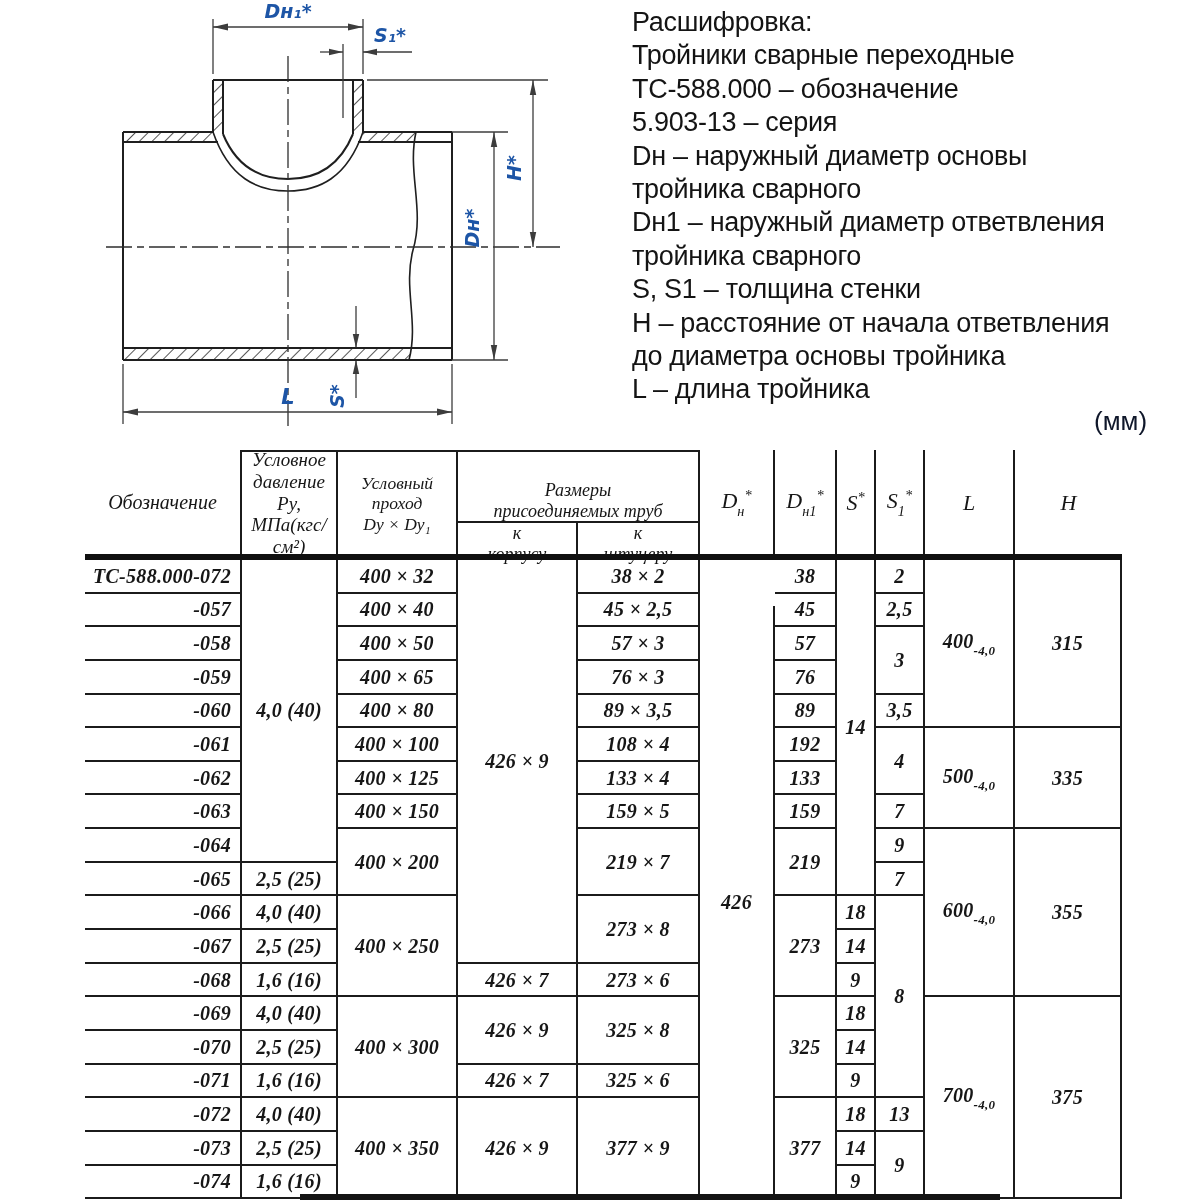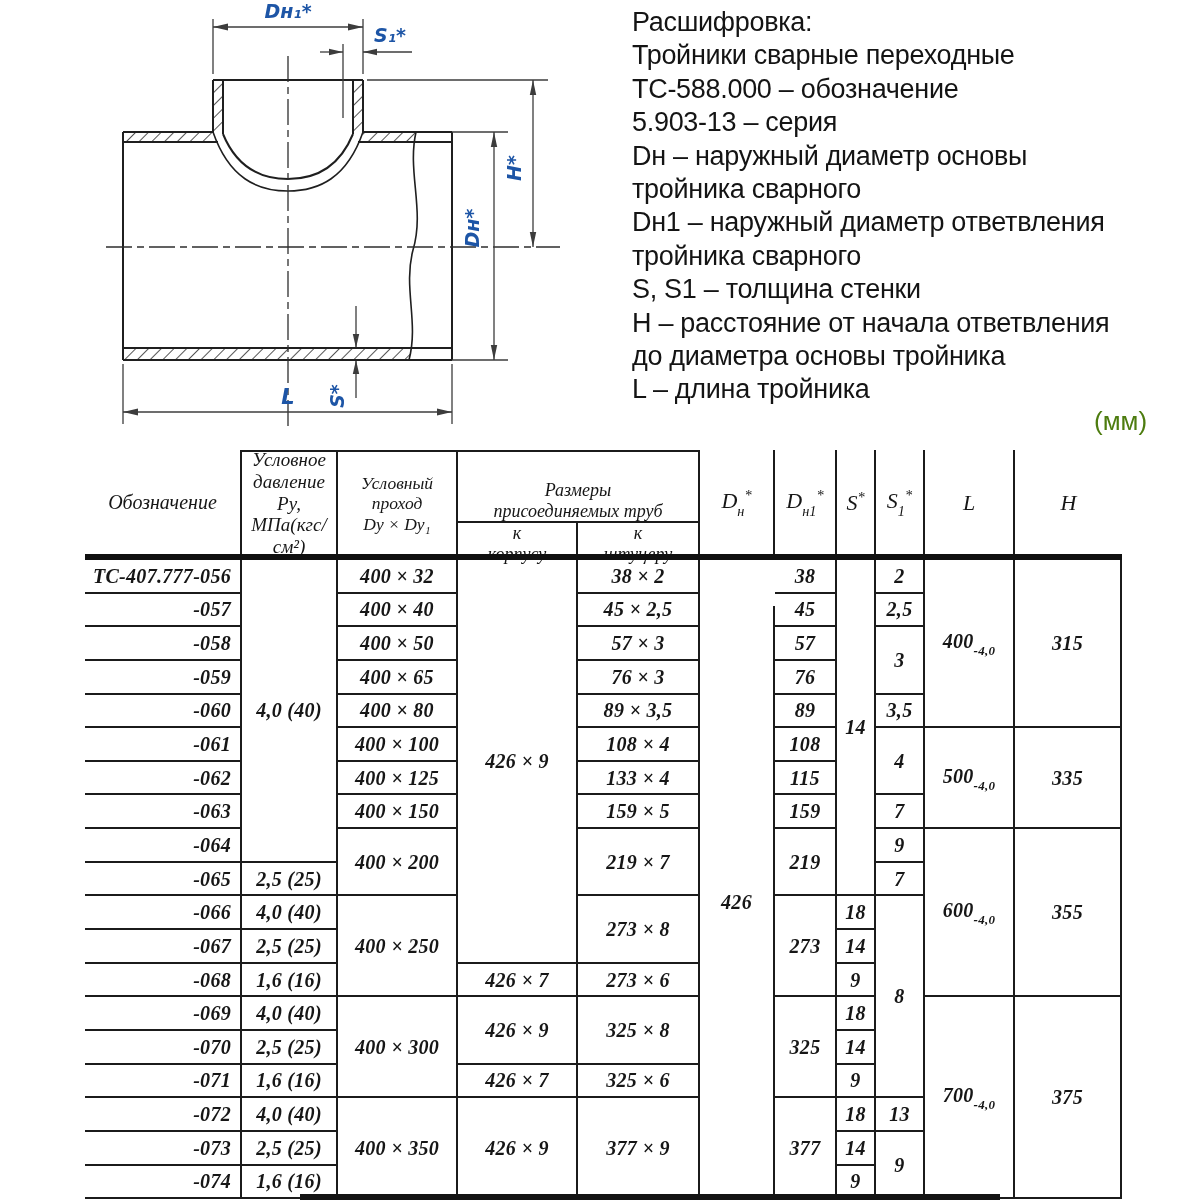--- a/index.html
+++ b/index.html
@@ -1,21 +1,21 @@
 <!DOCTYPE html>
 <html><head>
 <meta charset="utf-8">
 <style>
   html,body{margin:0;padding:0;background:#fff;overflow:hidden;}
   #stage{position:relative;width:1200px;height:1200px;background:#fff;
          font-family:"Liberation Sans",sans-serif;color:#161616;}
   
   #legend{position:absolute;left:632px;top:6px;width:560px;
           font-size:27px;line-height:33.4px;letter-spacing:-0.3px;color:#141414;}
-  #units{position:absolute;left:1094px;top:406px;font-size:26px;color:#4d7c0f;}
+  #units{position:absolute;left:1094px;top:406px;font-size:26px;color:#0f172a;}
   
   #draw{position:absolute;left:0;top:0;}
   
   .grid{position:absolute;left:85px;display:grid;
         grid-template-columns:157px 96px 120px 120px 122px 75px 62px 39px 49px 90px 107px;}
   #thead{top:450px;height:105px;grid-template-rows:105px;
          font:italic 18px/1.15 "Liberation Serif",serif;}
   .hc{display:flex;align-items:center;justify-content:center;text-align:center;
       white-space:pre-line;border-right:2px solid #1b1b1b;box-sizing:border-box;}
   .btop{border-top:2px solid #1b1b1b;}
@@ -169,21 +169,21 @@
     <div class="hc sym" style="grid-column:7"><span><span>D</span><sub>н1</sub><sup>*</sup></span></div>
     <div class="hc sym" style="grid-column:8"><span><span>S</span><sup>*</sup></span></div>
     <div class="hc sym" style="grid-column:9"><span><span>S</span><sub>1</sub><sup>*</sup></span></div>
     <div class="hc sym" style="grid-column:10">L</div>
     <div class="hc sym" style="grid-column:11;border-right:none">H</div>
   </div>
 
   <div id="thickline"></div>
 
   <div id="tbody" class="grid">
-      <div class="bc col0" style="grid-area: 1 / 1 / span 1;">ТС-407.777-056</div>
+      <div class="bc col0" style="grid-area: 1 / 1 / span 1;">ТС-588.000-072</div>
       <div class="bc col0" style="grid-area: 2 / 1 / span 1;">-057</div>
       <div class="bc col0" style="grid-area: 3 / 1 / span 1;">-058</div>
       <div class="bc col0" style="grid-area: 4 / 1 / span 1;">-059</div>
       <div class="bc col0" style="grid-area: 5 / 1 / span 1;">-060</div>
       <div class="bc col0" style="grid-area: 6 / 1 / span 1;">-061</div>
       <div class="bc col0" style="grid-area: 7 / 1 / span 1;">-062</div>
       <div class="bc col0" style="grid-area: 8 / 1 / span 1;">-063</div>
       <div class="bc col0" style="grid-area: 9 / 1 / span 1;">-064</div>
       <div class="bc col0" style="grid-area: 10 / 1 / span 1;">-065</div>
       <div class="bc col0" style="grid-area: 11 / 1 / span 1;">-066</div>
@@ -236,22 +236,22 @@
       <div class="bc col4" style="grid-area: 13 / 5 / span 1;">273 × 6</div>
       <div class="bc col4" style="grid-area: 14 / 5 / span 2;">325 × 8</div>
       <div class="bc col4" style="grid-area: 16 / 5 / span 1;">325 × 6</div>
       <div class="bc col4" style="grid-area: 17 / 5 / span 3;">377 × 9</div>
       <div class="bc col5" style="grid-area: 1 / 6 / span 19; margin-top: 46px;">426</div>
       <div class="bc col6" style="grid-area: 1 / 7 / span 1;">38</div>
       <div class="bc col6" style="grid-area: 2 / 7 / span 1;">45</div>
       <div class="bc col6" style="grid-area: 3 / 7 / span 1;">57</div>
       <div class="bc col6" style="grid-area: 4 / 7 / span 1;">76</div>
       <div class="bc col6" style="grid-area: 5 / 7 / span 1;">89</div>
-      <div class="bc col6" style="grid-area: 6 / 7 / span 1;">108</div>
-      <div class="bc col6" style="grid-area: 7 / 7 / span 1;">115</div>
+      <div class="bc col6" style="grid-area: 6 / 7 / span 1;">192</div>
+      <div class="bc col6" style="grid-area: 7 / 7 / span 1;">133</div>
       <div class="bc col6" style="grid-area: 8 / 7 / span 1;">159</div>
       <div class="bc col6" style="grid-area: 9 / 7 / span 2;">219</div>
       <div class="bc col6" style="grid-area: 11 / 7 / span 3;">273</div>
       <div class="bc col6" style="grid-area: 14 / 7 / span 3;">325</div>
       <div class="bc col6" style="grid-area: 17 / 7 / span 3;">377</div>
       <div class="bc col7" style="grid-area: 1 / 8 / span 10;">14</div>
       <div class="bc col7" style="grid-area: 11 / 8 / span 1;">18</div>
       <div class="bc col7" style="grid-area: 12 / 8 / span 1;">14</div>
       <div class="bc col7" style="grid-area: 13 / 8 / span 1;">9</div>
       <div class="bc col7" style="grid-area: 14 / 8 / span 1;">18</div>

